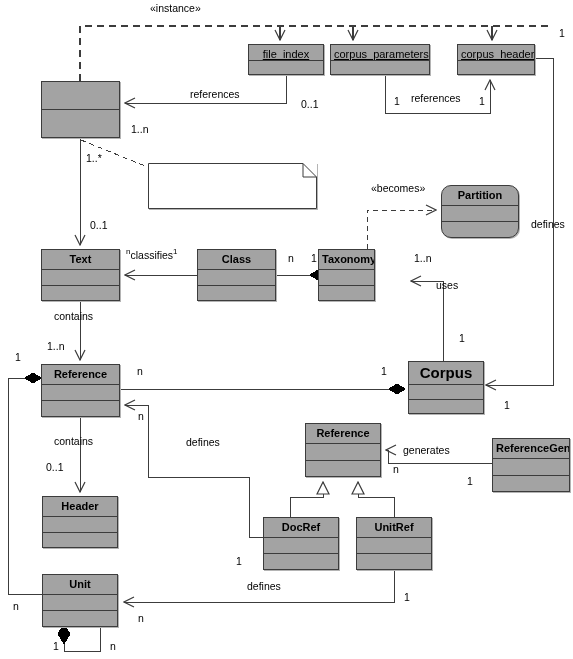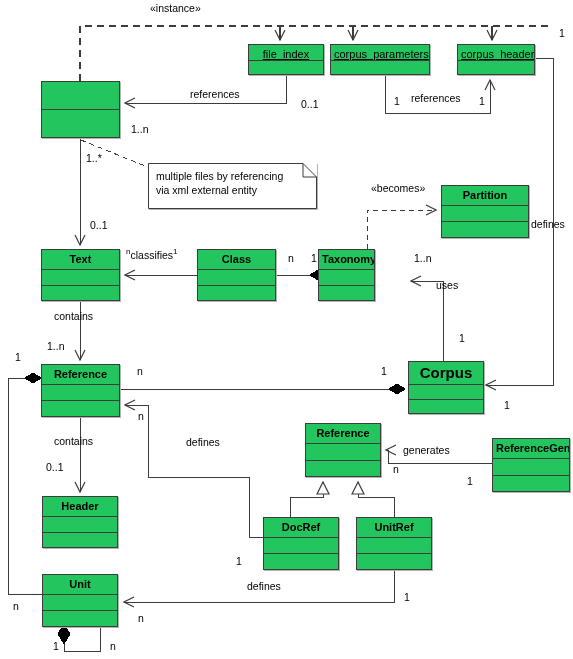--- a/index.html
+++ b/index.html
@@ -25,21 +25,21 @@
     top: 0;
     width: 573px;
     height: 659px;
     pointer-events: none;
   }
   
   .uml-class {
     position: absolute;
     box-sizing: border-box;
     border: 1px solid #3c3c3c;
-    background: #22c55e;
+    background: #a3a3a3;
     display: flex;
     flex-direction: column;
     box-shadow: 1px 1px 0 0 #b4b4b4;
   }
   .uml-class .name {
     box-sizing: border-box;
     border-bottom: 1px solid #3c3c3c;
     text-align: center;
     font-weight: bold;
     font-size: 11px;
@@ -252,21 +252,21 @@
   <div class="uml-class instance" style="left:330px; top:44px; width:100px; height:31px;">
     <div class="name"><span>corpus_parameters</span></div>
     <div class="ops"></div>
   </div>
 
   <div class="uml-class instance" style="left:457px; top:44px; width:78px; height:31px;">
     <div class="name"><span>corpus_header</span></div>
     <div class="ops"></div>
   </div>
 
-  <div class="uml-class" style="left:441px; top:185px; width:88px; height:53px;">
+  <div class="uml-class" style="left:441px; top:185px; width:78px; height:53px;border-radius:10px;">
     <div class="name">Partition</div>
     <div class="attrs"></div>
     <div class="ops"></div>
   </div>
 
   <div class="uml-class" style="left:41px; top:249px; width:79px; height:52px;">
     <div class="name">Text</div>
     <div class="attrs"></div>
     <div class="ops"></div>
   </div>
@@ -329,24 +329,20 @@
     <div class="name">Unit</div>
     <div class="attrs"></div>
     <div class="ops"></div>
   </div>
 
   <div class="uml-note" style="left:148px; top:163px; width:169px; height:46px;">
     <svg class="note-shape" viewBox="0 0 169 46" width="169" height="46" preserveAspectRatio="none" xmlns="http://www.w3.org/2000/svg">
       <path d="M0.5,0.5 L155,0.5 L168.5,14 L168.5,45.5 L0.5,45.5 z" fill="#ffffff" stroke="#3c3c3c" stroke-width="1"></path>
       <path d="M155,0.5 L155,14 L168.5,14" fill="none" stroke="#3c3c3c" stroke-width="1"></path>
     </svg>
-    <div class="note-body">
-      <div>multiple files by referencing</div>
-      <div>via xml external entity</div>
-    </div>
   </div>
 
   <div class="lbl stereo" style="left:150px; top:3px;">«instance»</div>
   <div class="lbl stereo" style="left:371px; top:183px;">«becomes»</div>
   <div class="lbl" style="left:190px; top:89px;">references</div>
   <div class="lbl" style="left:411px; top:93px;">references</div>
   <div class="lbl" style="left:436px; top:280px;">uses</div>
   <div class="lbl" style="left:54px; top:311px;">contains</div>
   <div class="lbl" style="left:54px; top:436px;">contains</div>
   <div class="lbl" style="left:186px; top:437px;">defines</div>

